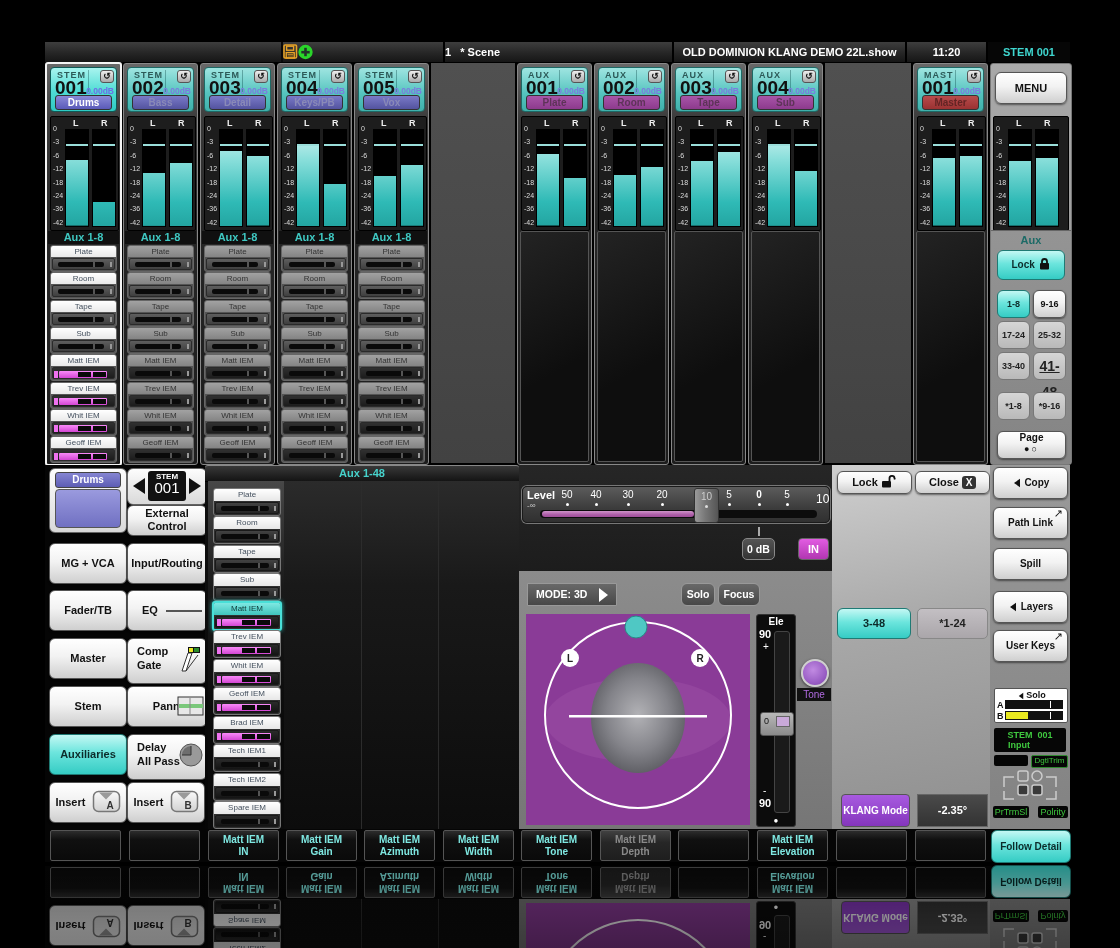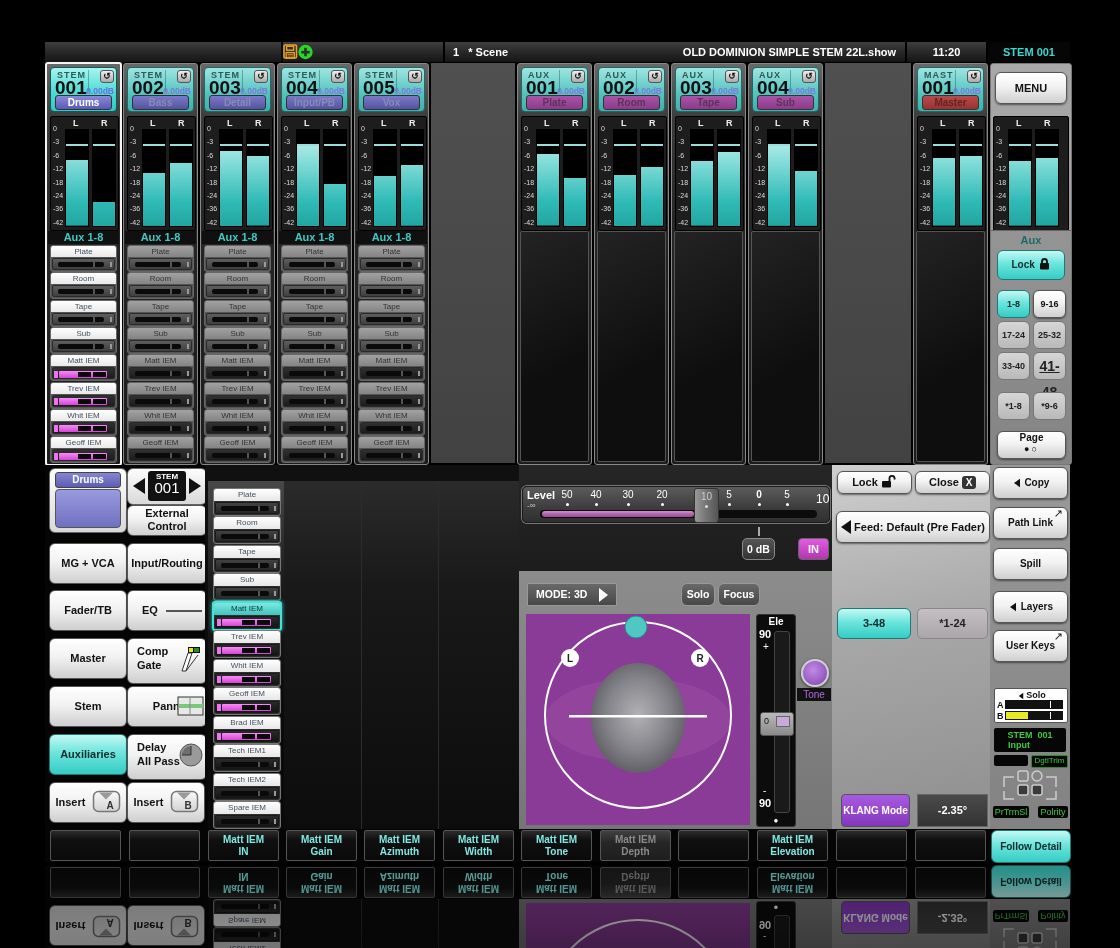--- a/index.html
+++ b/index.html
@@ -82,22 +82,22 @@
   #refl{position:absolute;left:0;top:864px;width:1120px;height:84px;overflow:hidden;}
   #reflinner{position:absolute;left:0;top:0;width:1120px;height:864px;transform:scaleY(-1);filter:brightness(.78);}
   #reflshade{position:absolute;left:0;top:864px;width:1120px;height:84px;background:linear-gradient(rgba(0,0,0,.10),rgba(0,0,0,.38));}
   .tri-l{width:0;height:0;border-top:7px solid transparent;border-bottom:7px solid transparent;border-right:10px solid #111;display:inline-block;}
 </style>
 </head>
 <body>
 <div id="scene">
 
   <div class="tseg" style="left:45px;width:398px;"></div>
-  <div class="tseg" style="left:445px;width:227px;padding-left:8px;">1&nbsp;&nbsp;&nbsp;* Scene</div>
-  <div class="tseg" style="left:674px;width:231px;text-align:center;">OLD DOMINION SIMPLE STEM 22L.show</div>
+  <div class="tseg" style="left:445px;width:227px;padding-left:0;">1&nbsp;&nbsp;&nbsp;* Scene</div>
+  <div class="tseg" style="left:674px;width:231px;text-align:center;">OLD DOMINION KLANG DEMO 22L.show</div>
   <div class="tseg" style="left:907px;width:79px;text-align:center;">11:20</div>
   <div class="tseg" style="left:988px;width:82px;text-align:center;background:#060606;color:#3fd6cf;">STEM 001</div>
 
   <svg class="abs" style="left:283px;top:44px;" width="32" height="16">
     <rect x="1" y="1" width="12.5" height="13" rx="1" fill="none" stroke="#e8a327" stroke-width="1.6"></rect>
     <rect x="3.6" y="2.2" width="7" height="4" fill="none" stroke="#e8a327" stroke-width="1.4"></rect>
     <rect x="3.2" y="8.6" width="8" height="5.4" fill="none" stroke="#e8a327" stroke-width="1.4"></rect>
     <line x1="4.5" y1="10.4" x2="10" y2="10.4" stroke="#e8a327" stroke-width="0.8"></line>
     <line x1="4.5" y1="12" x2="10" y2="12" stroke="#e8a327" stroke-width="0.8"></line>
     <circle cx="22.5" cy="8" r="7.2" fill="#2ad52a"></circle>
@@ -427,21 +427,21 @@
           </div>
         </div>
       </div>
       <div class="strip" style="left:277px;">
         <div class="hd">
           <div class="typ">STEM</div>
           <div class="num">004</div>
           <div class="vln"></div>
           <div class="db">0.00dB</div>
           <div class="ic">↺</div>
-          <div class="nm stemn">Input/PB</div>
+          <div class="nm stemn">Keys/PB</div>
         </div>
         <div class="mt">
           <div class="lr" style="left:22px;">L</div>
           <div class="lr" style="left:50px;">R</div>
           <div class="sc" style="top:8px;">0</div>
           <div class="sc" style="top:21.4px;">-3</div>
           <div class="sc" style="top:34.8px;">-6</div>
           <div class="sc" style="top:48.2px;">-12</div>
           <div class="sc" style="top:61.6px;">-18</div>
           <div class="sc" style="top:75px;">-24</div>
@@ -824,21 +824,21 @@
             <rect x="2" y="6" width="9" height="6.5" rx="1" fill="#111"></rect>
             <path d="M4 6 V4.5 A2.5 2.5 0 0 1 9 4.5 V6" fill="none" stroke="#111" stroke-width="1.8"></path>
           </svg></div>
       <div class="cybtn abs" style="left:6px;top:59px;width:31px;height:26px;font-size:9px;line-height:26px;">1-8</div>
       <div class="wbtn abs" style="left:42px;top:59px;width:31px;height:26px;font-size:9px;line-height:26px;">9-16</div>
       <div class="gbtn abs" style="left:6px;top:90px;width:31px;height:26px;font-size:9px;line-height:26px;">17-24</div>
       <div class="gbtn abs" style="left:42px;top:90px;width:31px;height:26px;font-size:9px;line-height:26px;">25-32</div>
       <div class="gbtn abs" style="left:6px;top:121px;width:31px;height:26px;font-size:9px;line-height:26px;">33-40</div>
       <div class="gbtn abs" style="left:42px;top:121px;width:31px;height:26px;font-size:14px;line-height:26px;text-decoration:underline;">41-48</div>
       <div class="gbtn abs" style="left:6px;top:161px;width:31px;height:26px;font-size:9px;line-height:26px;">*1-8</div>
-      <div class="gbtn abs" style="left:42px;top:161px;width:31px;height:26px;font-size:9px;line-height:26px;">*9-6</div>
+      <div class="gbtn abs" style="left:42px;top:161px;width:31px;height:26px;font-size:9px;line-height:26px;">*9-16</div>
       <div class="wbtn abs" style="left:6px;top:200px;width:67px;height:26px;font-size:10px;">Page<br><span style="font-size:9px;letter-spacing:2px;">●○</span></div>
     </div>
   </div>
 
   <div id="botleft">
       <div class="abs" style="left:4px;top:3px;width:76px;height:63px;background:linear-gradient(#fdfdfd,#d9d9d9);border:1px solid #666;border-radius:6px;">
         <div class="abs" style="left:5px;top:3px;right:5px;height:14px;background:linear-gradient(#8585d2,#5d5db4);border:1px solid #444;border-radius:3px;color:#fff;font-size:10px;font-weight:bold;text-align:center;line-height:14px;">Drums</div>
         <div class="abs" style="left:5px;top:20px;right:5px;bottom:4px;background:linear-gradient(#9a9ade,#7070c2);border:1px solid #555;border-radius:4px;"></div>
       </div>
       <div class="abs" style="left:82px;top:3px;width:78px;height:35px;background:linear-gradient(#fdfdfd,#d9d9d9);border:1px solid #666;border-radius:6px;">
@@ -893,20 +893,21 @@
               <stop offset="1" stop-color="#d2d2d2"></stop>
             </linearGradient>
           </defs>
           <rect x="1.5" y="1.5" width="26" height="20" rx="5" fill="url(#igB)" stroke="#777" stroke-width="1.5"></rect>
           <path d="M7 2.5 L21 2.5 L14 9.5 Z" fill="#9a9a9a"></path>
           <text x="18" y="19" font-size="10" font-weight="bold" text-anchor="middle" fill="#333">B</text>
         </svg></div>
     </div>
 
   <div id="aux148">
+    <div class="ph">Aux 1-48</div>
     <div class="abs" style="left:79px;top:16px;bottom:0;right:0;background:linear-gradient(#2b2b2b,#191919 30%,#0c0c0c);"></div>
     <div class="abs" style="left:156px;top:16px;bottom:0;width:1px;background:#2c2c2c;"></div>
     <div class="abs" style="left:233px;top:16px;bottom:0;width:1px;background:#2c2c2c;"></div>
     <div class="a48col">
         <div id="aents">
           <div class="aent" style="top:7px;">
             <div class="lab">Plate</div>
             <div class="sbox2">
               <div class="trk" style="width:48px;">
                 <div class="hgap"></div>
@@ -1094,21 +1095,20 @@
       <div class="abs" style="left:278px;top:117px;width:34px;height:13px;background:#111;color:#b06ae0;font-size:10px;text-align:center;line-height:13px;">Tone</div>
     </div>
   </div>
 
   <div id="rgray">
     <div class="wbtn abs" style="left:5px;top:6px;width:73px;height:21px;font-size:11px;line-height:21px;">Lock <svg width="16" height="14" style="vertical-align:-2px;">
           <rect x="1" y="7" width="9" height="6.5" rx="1" fill="#111"></rect>
           <path d="M8.5 7 V4.5 A2.5 2.5 0 0 1 13.5 4.2 L13.8 5.5" fill="none" stroke="#111" stroke-width="1.8"></path>
         </svg></div>
     <div class="wbtn abs" style="left:83px;top:6px;width:73px;height:21px;font-size:11px;line-height:21px;">Close <span style="display:inline-block;background:#333;color:#fff;border-radius:3px;width:14px;height:13px;line-height:13px;font-size:10px;">X</span></div>
-    <div class="wbtn abs" style="left:4px;top:46px;width:152px;height:30px;font-size:11px;line-height:30px;"><span class="tri-l" style="border-right-color:#111;vertical-align:-3px;"></span> Feed: Default (Pre Fader)</div>
     <div class="cybtn abs" style="left:5px;top:143px;width:72px;height:29px;font-size:11px;line-height:29px;">3-48</div>
     <div class="abs" style="left:85px;top:143px;width:69px;height:29px;background:linear-gradient(#c3bfc3,#aaa6aa);border:1px solid #888;border-radius:5px;color:#222;font-weight:bold;text-align:center;font-size:11px;line-height:29px;">*1-24</div>
     <div class="abs" style="left:9px;top:329px;width:67px;height:31px;background:linear-gradient(#a85ae0,#8436bc);border:1px solid #555;border-radius:4px;color:#fff;font-weight:bold;text-align:center;font-size:10px;line-height:31px;">KLANG Mode</div>
     <div class="abs" style="left:85px;top:329px;width:69px;height:31px;background:linear-gradient(#4a4a4a,#333);border:1px solid #666;color:#fff;font-weight:bold;text-align:center;font-size:11px;line-height:31px;">-2.35°</div>
   </div>
 
   <div id="rmenu">
     <div class="wbtn rbtn" style="top:2px;"><span class="tri-l" style="transform:scale(.6);vertical-align:-4px;"></span> Copy</div>
     <div class="wbtn rbtn" style="top:42px;">Path Link<span style="position:absolute;right:4px;top:-10px;font-size:11px;font-weight:normal;">↗</span></div>
     <div class="wbtn rbtn" style="top:83px;">Spill</div>

